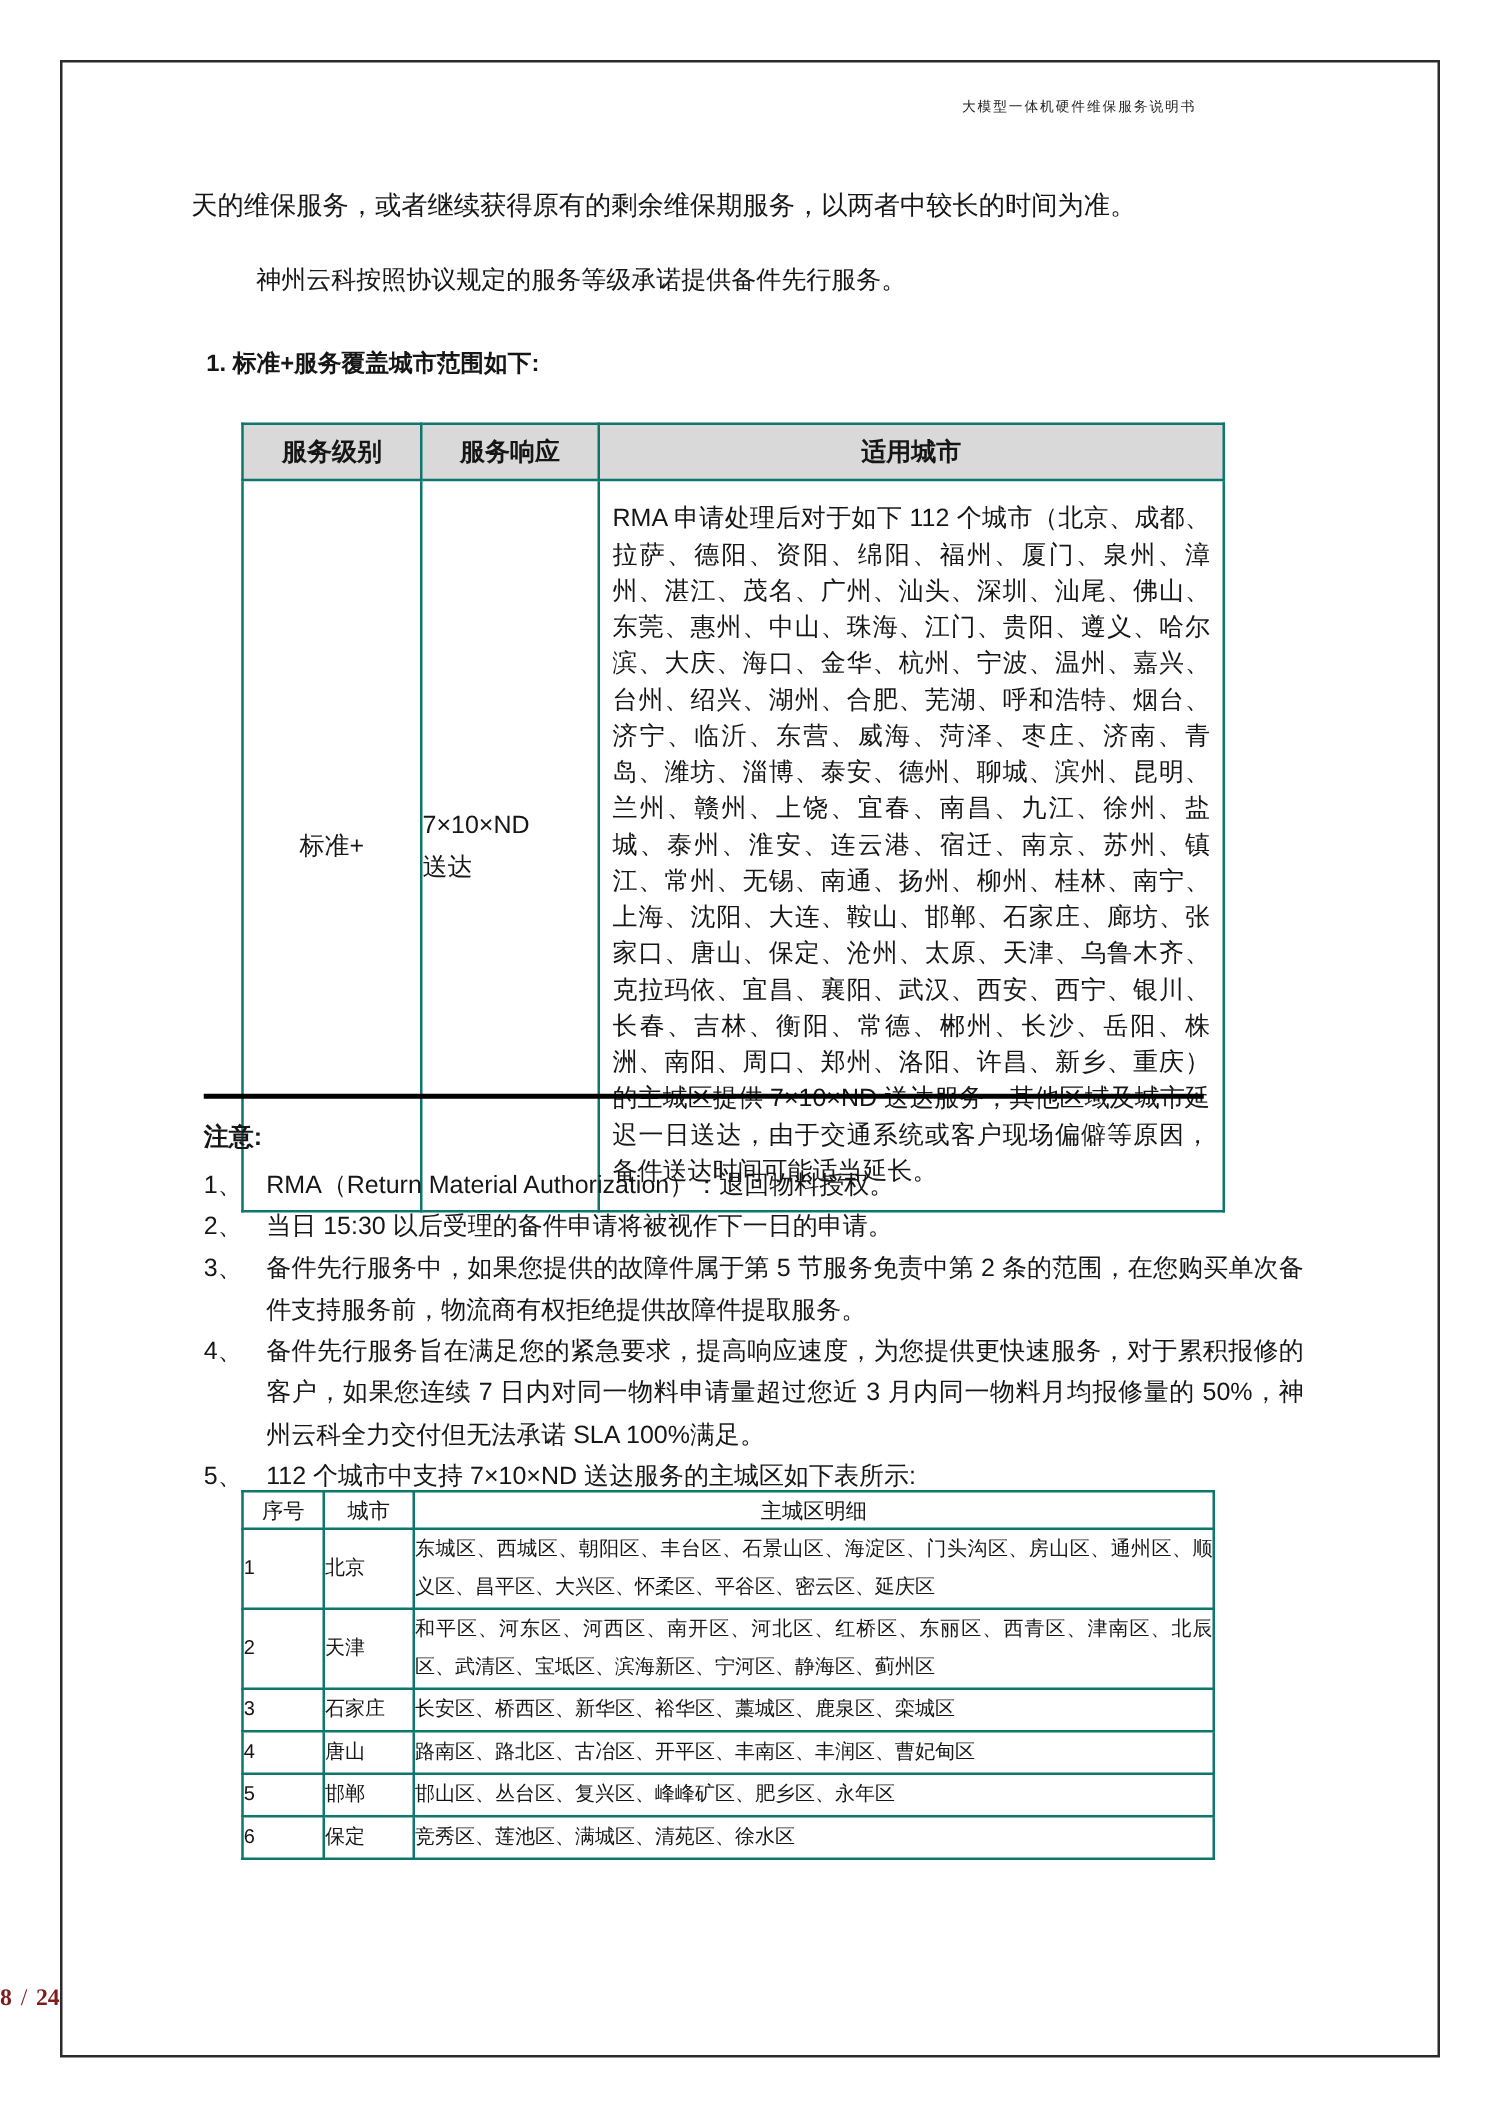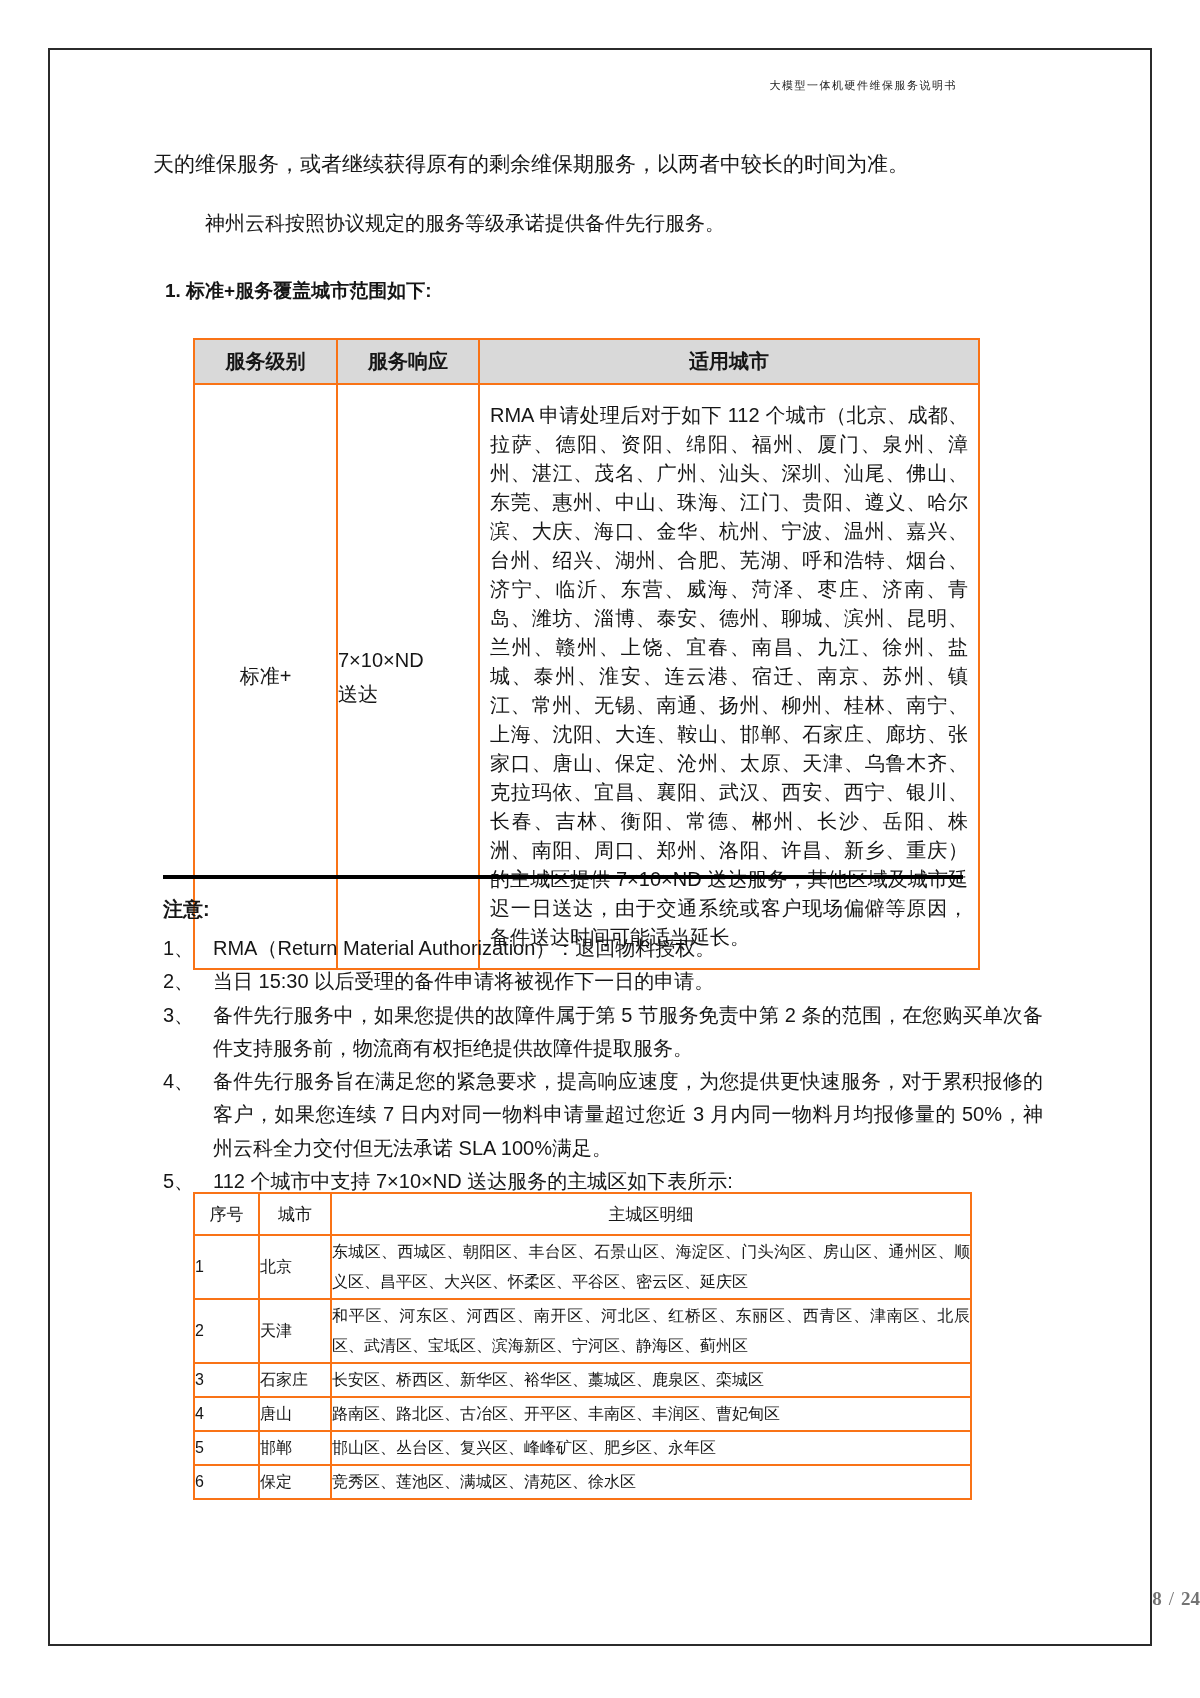--- a/index.html
+++ b/index.html
@@ -17,21 +17,21 @@
   .header-title {
     position:absolute; top:78px; right:243px;
     font-family:"Liberation Serif","DejaVu Serif",serif;
     font-size:11px; letter-spacing:1.5px; color:#222;
   }
   .para-1 { position:absolute; left:153px; top:150px; width:900px; font-size:21px; }
   .para-2 { position:absolute; left:205px; top:210px; width:900px; font-size:20px; }
   .section-heading { position:absolute; left:165px; top:278px; font-size:19px; font-weight:bold; }
 
   table { border-collapse:collapse; table-layout:fixed; }
-  td, th { border:2px solid #f97316; }
+  td, th { border:2px solid #0f766e; }
 
   .svc-table { position:absolute; left:193px; top:338px; width:785px; }
   .svc-table col.c1 { width:143px; }
   .svc-table col.c2 { width:142px; }
   .svc-table col.c3 { width:500px; }
   .svc-table th {
     background:#d9d9d9; height:45px; font-size:20px; font-weight:bold;
     text-align:center; vertical-align:middle;
   }
   .svc-table td { vertical-align:middle; font-size:20px; }
@@ -47,35 +47,35 @@
   .notes-list { position:absolute; left:163px; top:932px; width:880px; }
   .note-item { display:flex; align-items:flex-start; }
   .note-num { width:50px; flex:0 0 50px; font-size:20px; line-height:33.3px; }
   .note-text { flex:1; font-size:20px; line-height:33.3px; text-align:justify; }
 
   .dist-table { position:absolute; left:193px; top:1192px; width:777px; }
   .dist-table col.d1 { width:65px; }
   .dist-table col.d2 { width:72px; }
   .dist-table col.d3 { width:640px; }
   .dist-table th {
-    height:42px; font-size:17px; font-weight:normal;
+    height:30px; font-size:17px; font-weight:normal;
     text-align:center; vertical-align:middle; background:#fff;
   }
   .dist-table td { font-size:16px; line-height:30px; vertical-align:middle; padding:1px 0; }
   .dist-cell-no { padding-left:16px; }
   .dist-cell-city { padding-left:10px; padding-right:13px; word-break:break-all; }
   .dist-cell-districts {
     padding-left:14px; padding-right:10px;
     text-align:justify; text-justify:inter-character;
   }
 
   .footer {
-    position:absolute; left:0; top:1588px; width:1200px; text-align:right;
+    position:absolute; left:0; top:1588px; width:1200px; text-align:left;
     font-family:"Liberation Serif","DejaVu Serif",serif;
-    font-size:19px; font-weight:bold; color:#737373;
+    font-size:19px; font-weight:bold; color:#7f1d1d;
   }
   .footer .sep { font-weight:normal; padding:0 7px; }
 </style>
 </head>
 <body>
 
 <div class="page-border"></div>
 
 <div class="header-title">大模型一体机硬件维保服务说明书</div>
 

